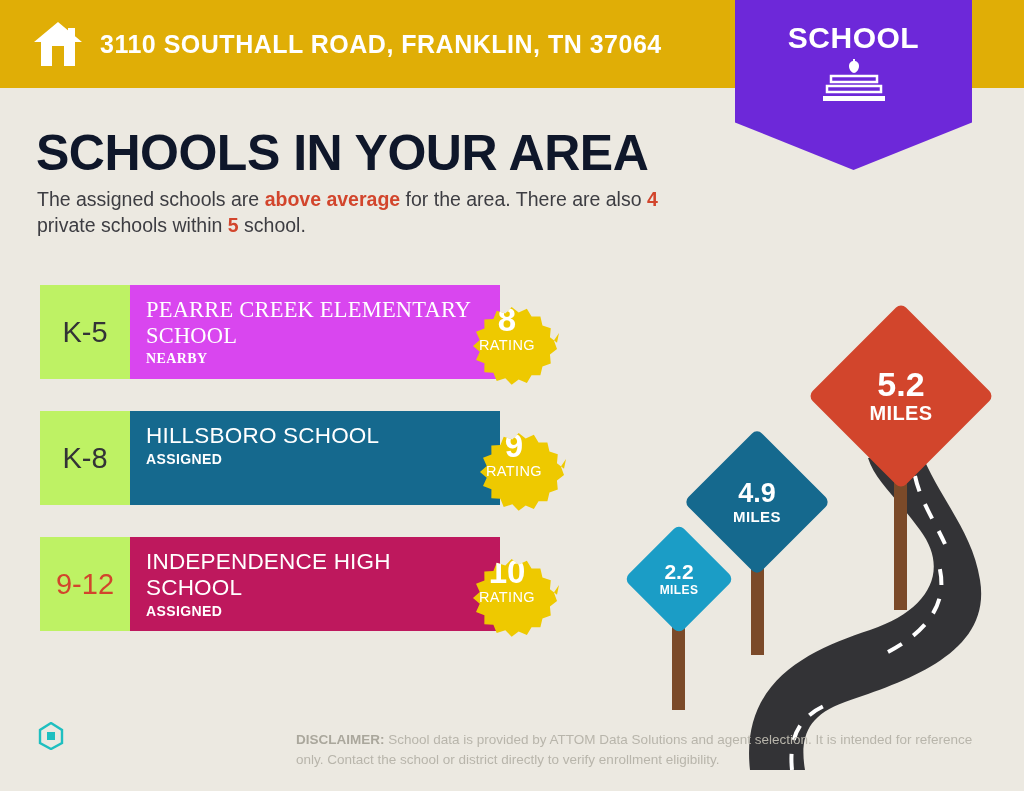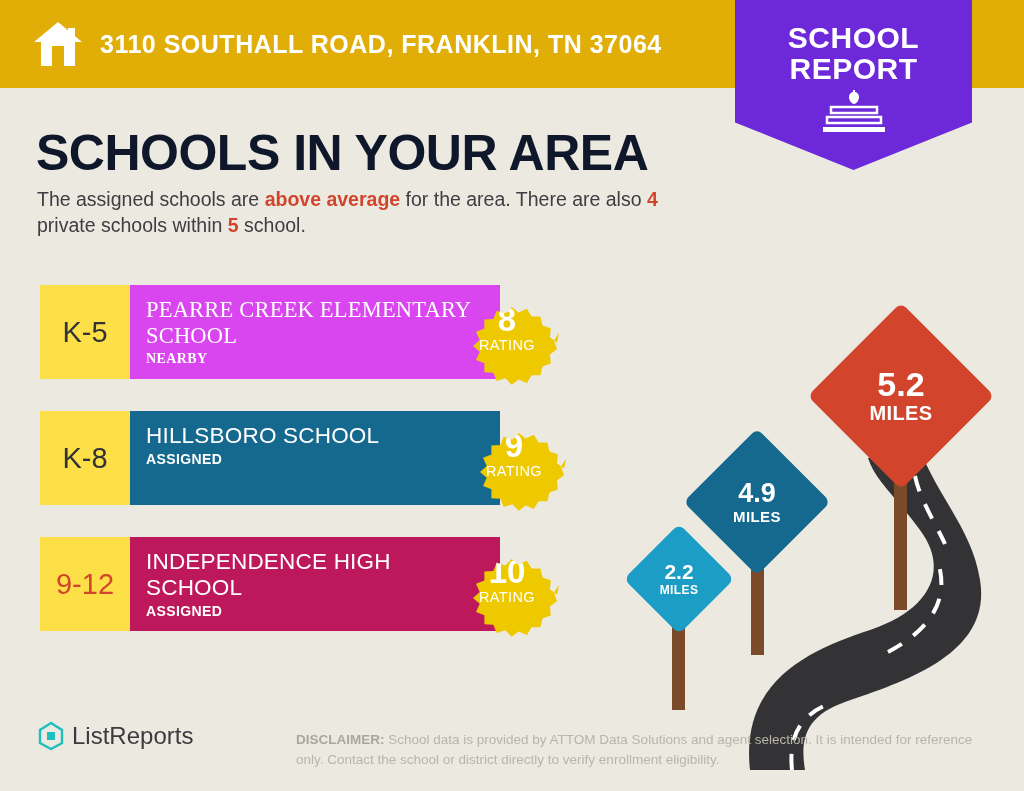--- a/index.html
+++ b/index.html
@@ -95,21 +95,21 @@
     width: 460px;
     display: flex;
     align-items: stretch;
   }
   .row1 { top: 285px; }
   .row2 { top: 411px; }
   .row3 { top: 537px; }
 
   .grade-box {
     width: 90px;
-    background: #fde047;
+    background: #bef264;
     display: flex;
     align-items: center;
     justify-content: center;
     font-size: 29px;
     color: #333336;
   }
   .row3 .grade-box { color: #d2452c; }
   .name-box {
     flex: 1;
     padding: 12px 16px 0 16px;
@@ -259,21 +259,20 @@
     <path d="M26 2 L2 22 L9 22 L9 46 L43 46 L43 22 L50 22 Z" fill="#ffffff"></path>
     <rect x="36" y="8" width="7" height="10" fill="#ffffff"></rect>
     <rect x="20" y="26" width="12" height="20" fill="#e0ae06"></rect>
   </svg>
   <div class="address">3110 SOUTHALL ROAD, FRANKLIN, TN 37064</div>
 </div>
 
 <div class="ribbon">
   <div class="ribbon-title">
     <div>SCHOOL</div>
-    <div>REPORT</div>
   </div>
   <svg class="ribbon-art" viewBox="0 0 90 42">
     <path d="M45 2 c-3 0 -5 2 -5 5 c0 4 3 7 5 7 c2 0 5 -3 5 -7 c0 -3 -2 -5 -5 -5 z" fill="#ffffff"></path>
     <rect x="44" y="0" width="2" height="4" fill="#ffffff"></rect>
     <rect x="22" y="17" width="46" height="6" fill="none" stroke="#ffffff" stroke-width="2.5"></rect>
     <rect x="18" y="27" width="54" height="6" fill="none" stroke="#ffffff" stroke-width="2.5"></rect>
     <rect x="14" y="37" width="62" height="5" fill="#ffffff"></rect>
   </svg>
 </div>
 
@@ -361,18 +360,17 @@
       <div class="miles-lbl">MILES</div>
     </div>
   </div>
 </div>
 
 <div class="logo">
   <svg class="logo-mark" viewBox="0 0 26 28">
     <path d="M13 1 L24 8 L24 21 L13 27 L2 21 L2 8 Z" fill="none" stroke="#1fbfc0" stroke-width="2.4"></path>
     <rect x="9" y="10" width="8" height="8" fill="#1fbfc0"></rect>
   </svg>
-  <span class="logo-text">ListReports</span>
 </div>
 
 <div class="disclaimer">
   <b>DISCLAIMER:</b><span> School data is provided by ATTOM Data Solutions and agent selection. It is intended for reference only. Contact the school or district directly to verify enrollment eligibility.</span>
 </div>
 
 </body></html>

